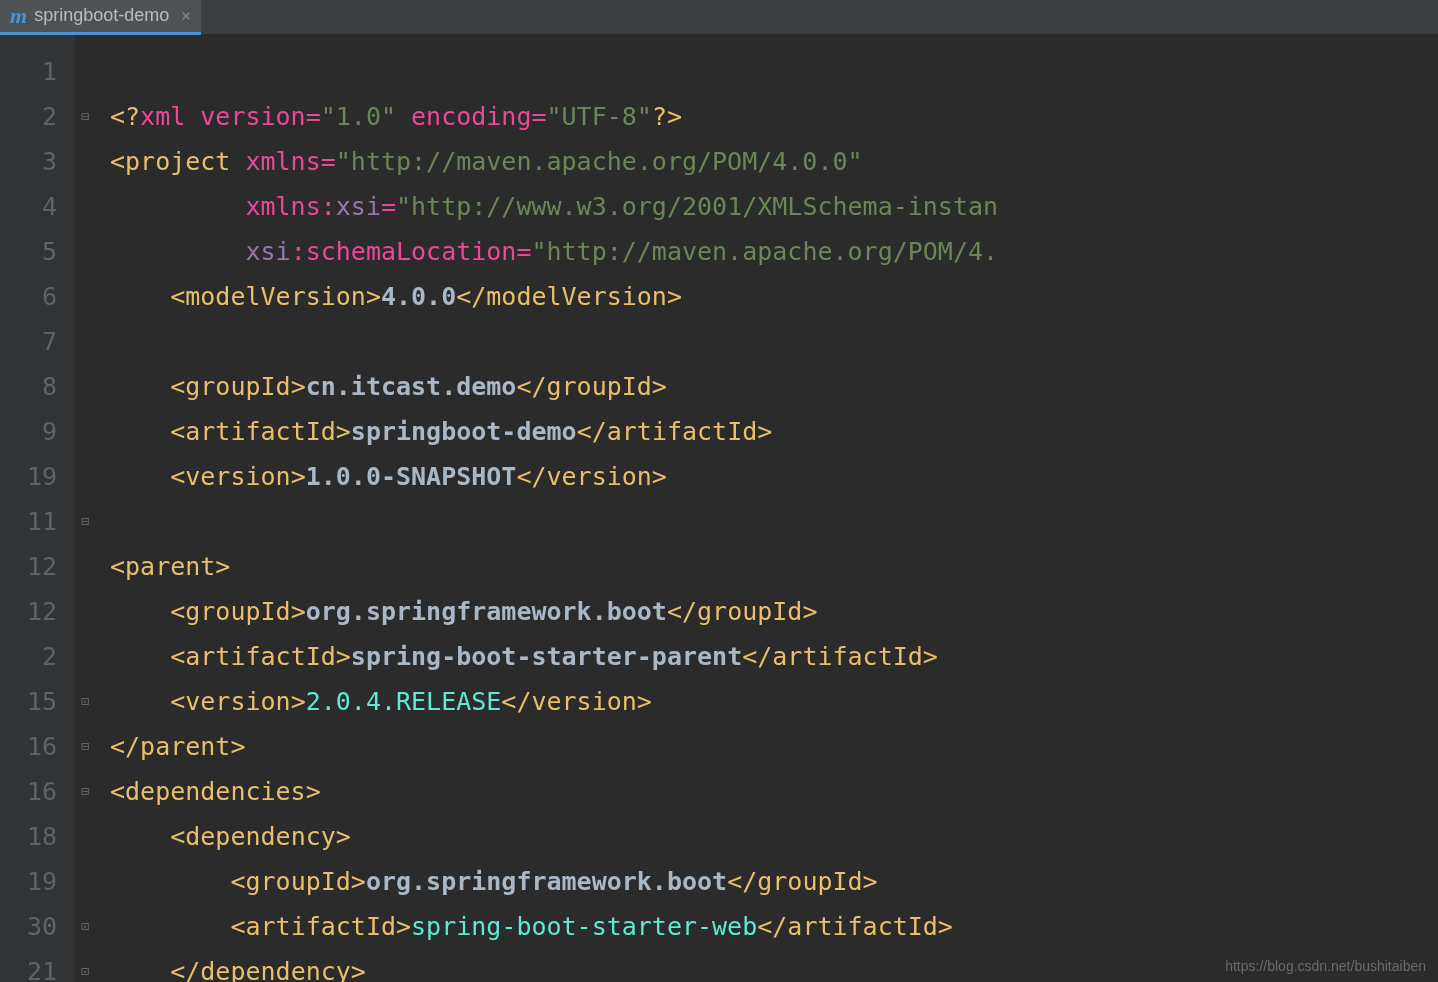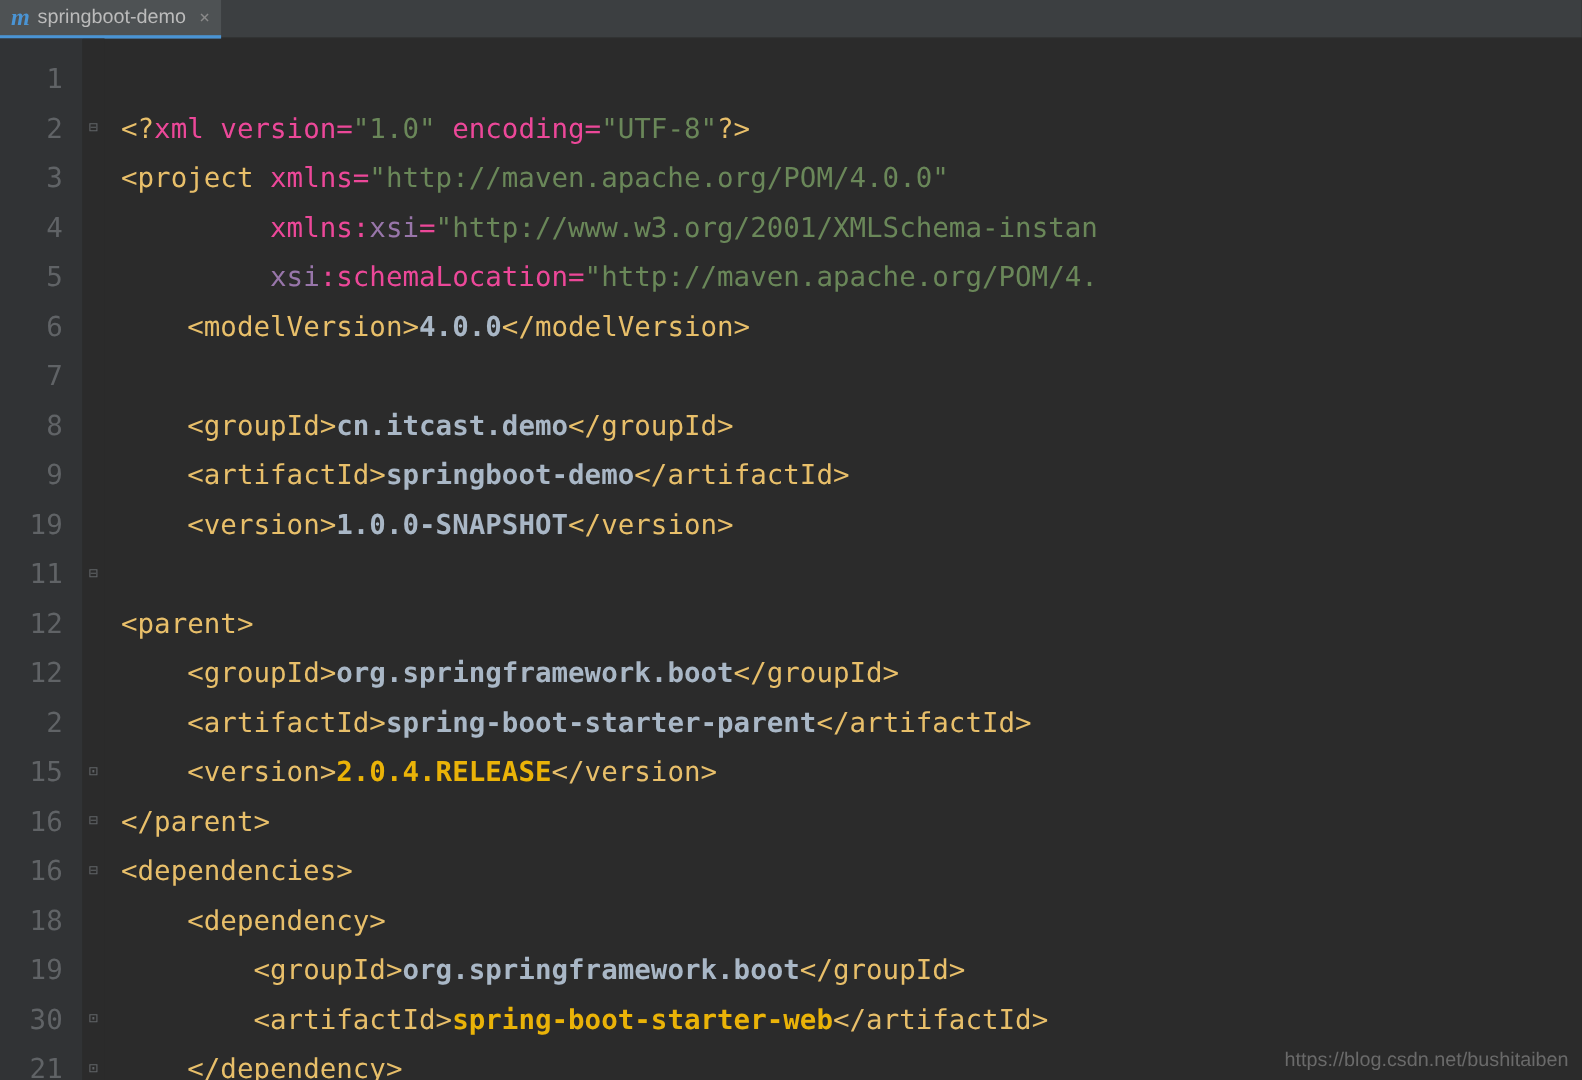--- a/index.html
+++ b/index.html
@@ -84,28 +84,28 @@
       line-height: 45px;
       font-size: 25px;
       overflow: hidden;
     }
     .ln { display: block; height: 45px; }
     .tag { color: #e8bf6a; margin-top: 16px; }
     .attr { color: #ec4899; }
     .ns { color: #9876aa; }
     .str { color: #6a8759; }
     .txt { color: #a9b7c6; font-weight: bold; }
-    .err { color: #eab308; font-weight: bold; }
+    .err { color: #5eead4; }
     .pi { color: #e8bf6a; }
     .watermark {
       position: absolute;
       bottom: 8px;
       right: 12px;
       color: #6a6a6a;
-      font-size: 18px;
+      font-size: 14px;
       font-family: sans-serif;
       text-align: right;
     }
   </style>
 </head>
 <body>
 
 <div class="tab-bar">
   <div class="tab">
     <span class="tab-icon">m</span>

